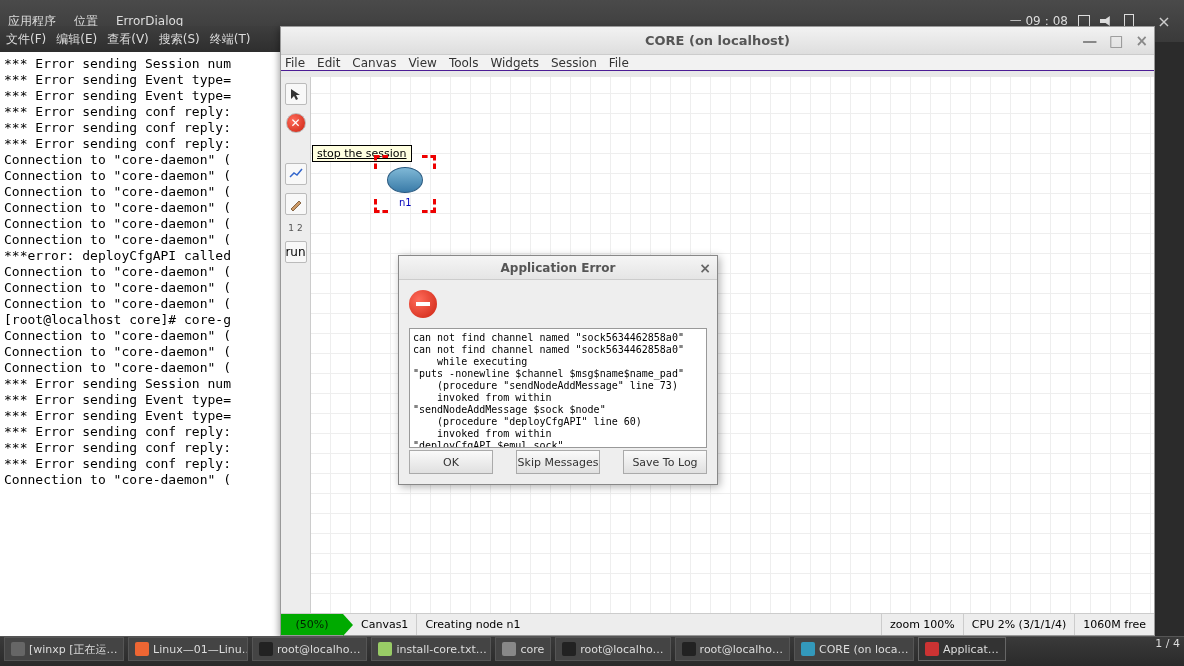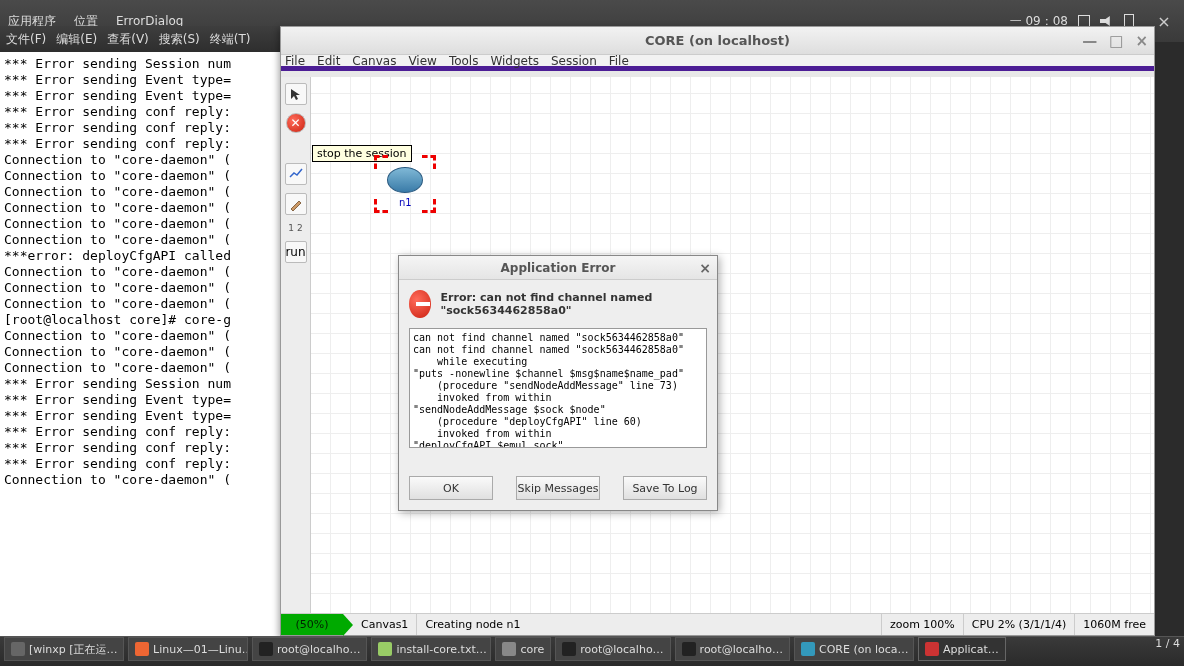--- a/index.html
+++ b/index.html
@@ -8,27 +8,27 @@
 .topbar .right { margin-left:auto; display:flex; align-items:center; gap:10px; }
 .topbar .sq { width:12px; height:12px; border:1px solid #ddd; }
 .topbar .snd { width:14px; height:10px; background:#ddd; clip-path:polygon(0 30%,40% 30%,70% 0,70% 100%,40% 70%,0 70%); }
 .topbar .bat { width:10px; height:14px; border:1px solid #ddd; }
 .terminal { position:absolute; left:0; top:26px; width:338px; height:610px; background:#fff; color:#000; }
 .term-menu { height:26px; background:linear-gradient(#3e3e3e,#2e2e2e); color:#ddd; display:flex; align-items:center; padding:0 6px; gap:10px; font-size:12px; }
 .term-body { font-family:"DejaVu Sans Mono",monospace; font-size:13px; line-height:16px; padding:4px 4px; white-space:pre; overflow:hidden; background:#fff; color:#000; }
 .corewin { position:absolute; left:280px; top:26px; width:875px; height:610px; background:#e8e8e8; border:1px solid #999; box-shadow:-2px 2px 6px rgba(0,0,0,.3); }
 .titlebar { height:28px; background:linear-gradient(#f2f2f2,#dedede); display:flex; align-items:center; justify-content:center; color:#555; font-weight:bold; font-size:13px; border-bottom:1px solid #ccc; position:relative; }
 .tbtns { position:absolute; right:6px; display:flex; gap:12px; color:#888; font-size:15px; }
-.menubar { height:16px; background:#f2f2f2; border-bottom:5px solid #4c1d95; display:flex; align-items:center; padding:0 4px; gap:12px; font-size:12px; color:#333; }
+.menubar { height:16px; background:#f2f2f2; border-bottom:1px solid #4c1d95; display:flex; align-items:center; padding:0 4px; gap:12px; font-size:12px; color:#333; }
 .work { position:absolute; left:0; top:50px; right:0; bottom:22px; display:flex; }
 .toolcol { width:30px; background:#ededed; border-right:1px solid #ccc; display:flex; flex-direction:column; align-items:center; padding:6px 0; gap:8px; }
 .tbtn { width:22px; height:22px; border:1px solid #bbb; background:#f8f8f8; border-radius:2px; display:flex; align-items:center; justify-content:center; font-size:12px; }
 .stopbtn { background:radial-gradient(circle at 35% 35%,#ff6b5a,#c21); color:#fff; border-radius:50%; width:20px; height:20px; font-weight:bold; }
 .canvas { flex:1; position:relative; background:#fff; background-image:repeating-linear-gradient(0deg,transparent,transparent 19px,#eee 19px,#eee 20px),repeating-linear-gradient(90deg,transparent,transparent 19px,#eee 19px,#eee 20px); }
-.tooltip { position:absolute; left:1px; top:68px; background:#ffffe0; border:1px solid #000; padding:1px 4px; font-size:11px; }
+.tooltip { position:absolute; left:1px; top:68px; background:#ffffe0; border:1px solid #000; padding:1px 4px; font-size:11px;text-decoration:underline; }
 .brackets { position:absolute; left:63px; top:78px; width:62px; height:58px; }
 .brk { position:absolute; width:14px; height:14px; border:3px dashed #e00; }
 .brk.tl { top:0; left:0; border-right:none; border-bottom:none; }
 .brk.tr { top:0; right:0; border-left:none; border-bottom:none; }
 .brk.bl { bottom:0; left:0; border-right:none; border-top:none; }
 .brk.br { bottom:0; right:0; border-left:none; border-top:none; }
 .router { position:absolute; left:76px; top:90px; width:36px; height:26px; background:linear-gradient(#7fb8d6,#3a7ba8); border-radius:18px/13px; border:1px solid #2a5a80; }
 .nlabel { position:absolute; left:88px; top:120px; font-size:10px; color:#00b; }
 .watermark { position:absolute; left:200px; top:254px; color:#ddd; font-size:14px; }
 .statusbar { position:absolute; left:0; right:0; bottom:0; height:22px; background:#ededed; border-top:1px solid #ccc; display:flex; align-items:center; font-size:11px; }
@@ -37,21 +37,21 @@
 .statusbar .cell { padding:0 8px; border-right:1px solid #ccc; height:100%; display:flex; align-items:center; }
 .errdlg { position:absolute; left:398px; top:255px; width:320px; background:#eee; border:1px solid #888; box-shadow:2px 2px 8px rgba(0,0,0,.3); }
 .errdlg .dlgtitle { height:24px; display:flex; align-items:center; justify-content:center; font-weight:bold; color:#555; font-size:12px; border-bottom:1px solid #ccc; position:relative; background:linear-gradient(#f5f5f5,#e5e5e5); }
 .errdlg .dlgtitle .x { position:absolute; right:6px; font-size:14px; color:#666; }
 .errdlg .body { padding:10px; }
 .errdlg .hdr { display:flex; align-items:center; gap:10px; margin-bottom:10px; }
 .erricon { width:28px; height:28px; background:radial-gradient(circle at 35% 35%,#ff6b5a,#c21); border-radius:50%; position:relative; }
 .erricon::after { content:""; position:absolute; left:7px; top:12px; width:14px; height:4px; background:#fff; }
 .errtxt { font-size:11px; font-weight:bold; color:#333; }
 .trace { border:1px solid #999; background:#fff; font-family:monospace; font-size:10px; line-height:12px; padding:3px; white-space:pre; height:120px; overflow:hidden; }
-.btnrow { display:flex; gap:23px; margin-top:28px; }
+.btnrow { display:flex; gap:23px; margin-top:2px; }
 .btnrow .btn { flex:1; height:24px; background:linear-gradient(#fafafa,#e0e0e0); border:1px solid #aaa; display:flex; align-items:center; justify-content:center; font-size:11px; color:#333; }
 .taskbar { position:absolute; left:0; right:0; bottom:0; height:30px; background:linear-gradient(#3a3a3a,#2a2a2a); display:flex; align-items:flex-start; padding:0 4px; gap:4px; color:#ddd; font-size:11px; border-top:1px solid #555; }
 .task { height:24px; padding:0 6px; background:#444; border:1px solid #555; display:flex; align-items:center; gap:4px; max-width:120px; overflow:hidden; white-space:nowrap; }
 .task.sel { background:#333; border-color:#666; }
 .ticon { width:14px; height:14px; background:#666; border-radius:2px; flex-shrink:0; }
 .taskbar .end { margin-left:auto; display:flex; align-items:center; gap:6px; }
 .xclose { width:24px; height:24px; color:#ccc; display:flex; align-items:center; justify-content:center; font-size:16px; }
 </style>
 </head>
 <body>
@@ -172,21 +172,20 @@
 </div>
 
 <div class="errdlg">
   <div class="dlgtitle">
     <span>Application Error</span>
     <span class="x">×</span>
   </div>
   <div class="body">
     <div class="hdr">
       <div class="erricon"></div>
-      <div class="errtxt">Error: can not find channel named "sock5634462858a0"</div>
     </div>
     <div class="trace">can not find channel named "sock5634462858a0"
 can not find channel named "sock5634462858a0"
     while executing
 "puts -nonewline $channel $msg$name$name_pad"
     (procedure "sendNodeAddMessage" line 73)
     invoked from within
 "sendNodeAddMessage $sock $node"
     (procedure "deployCfgAPI" line 60)
     invoked from within

